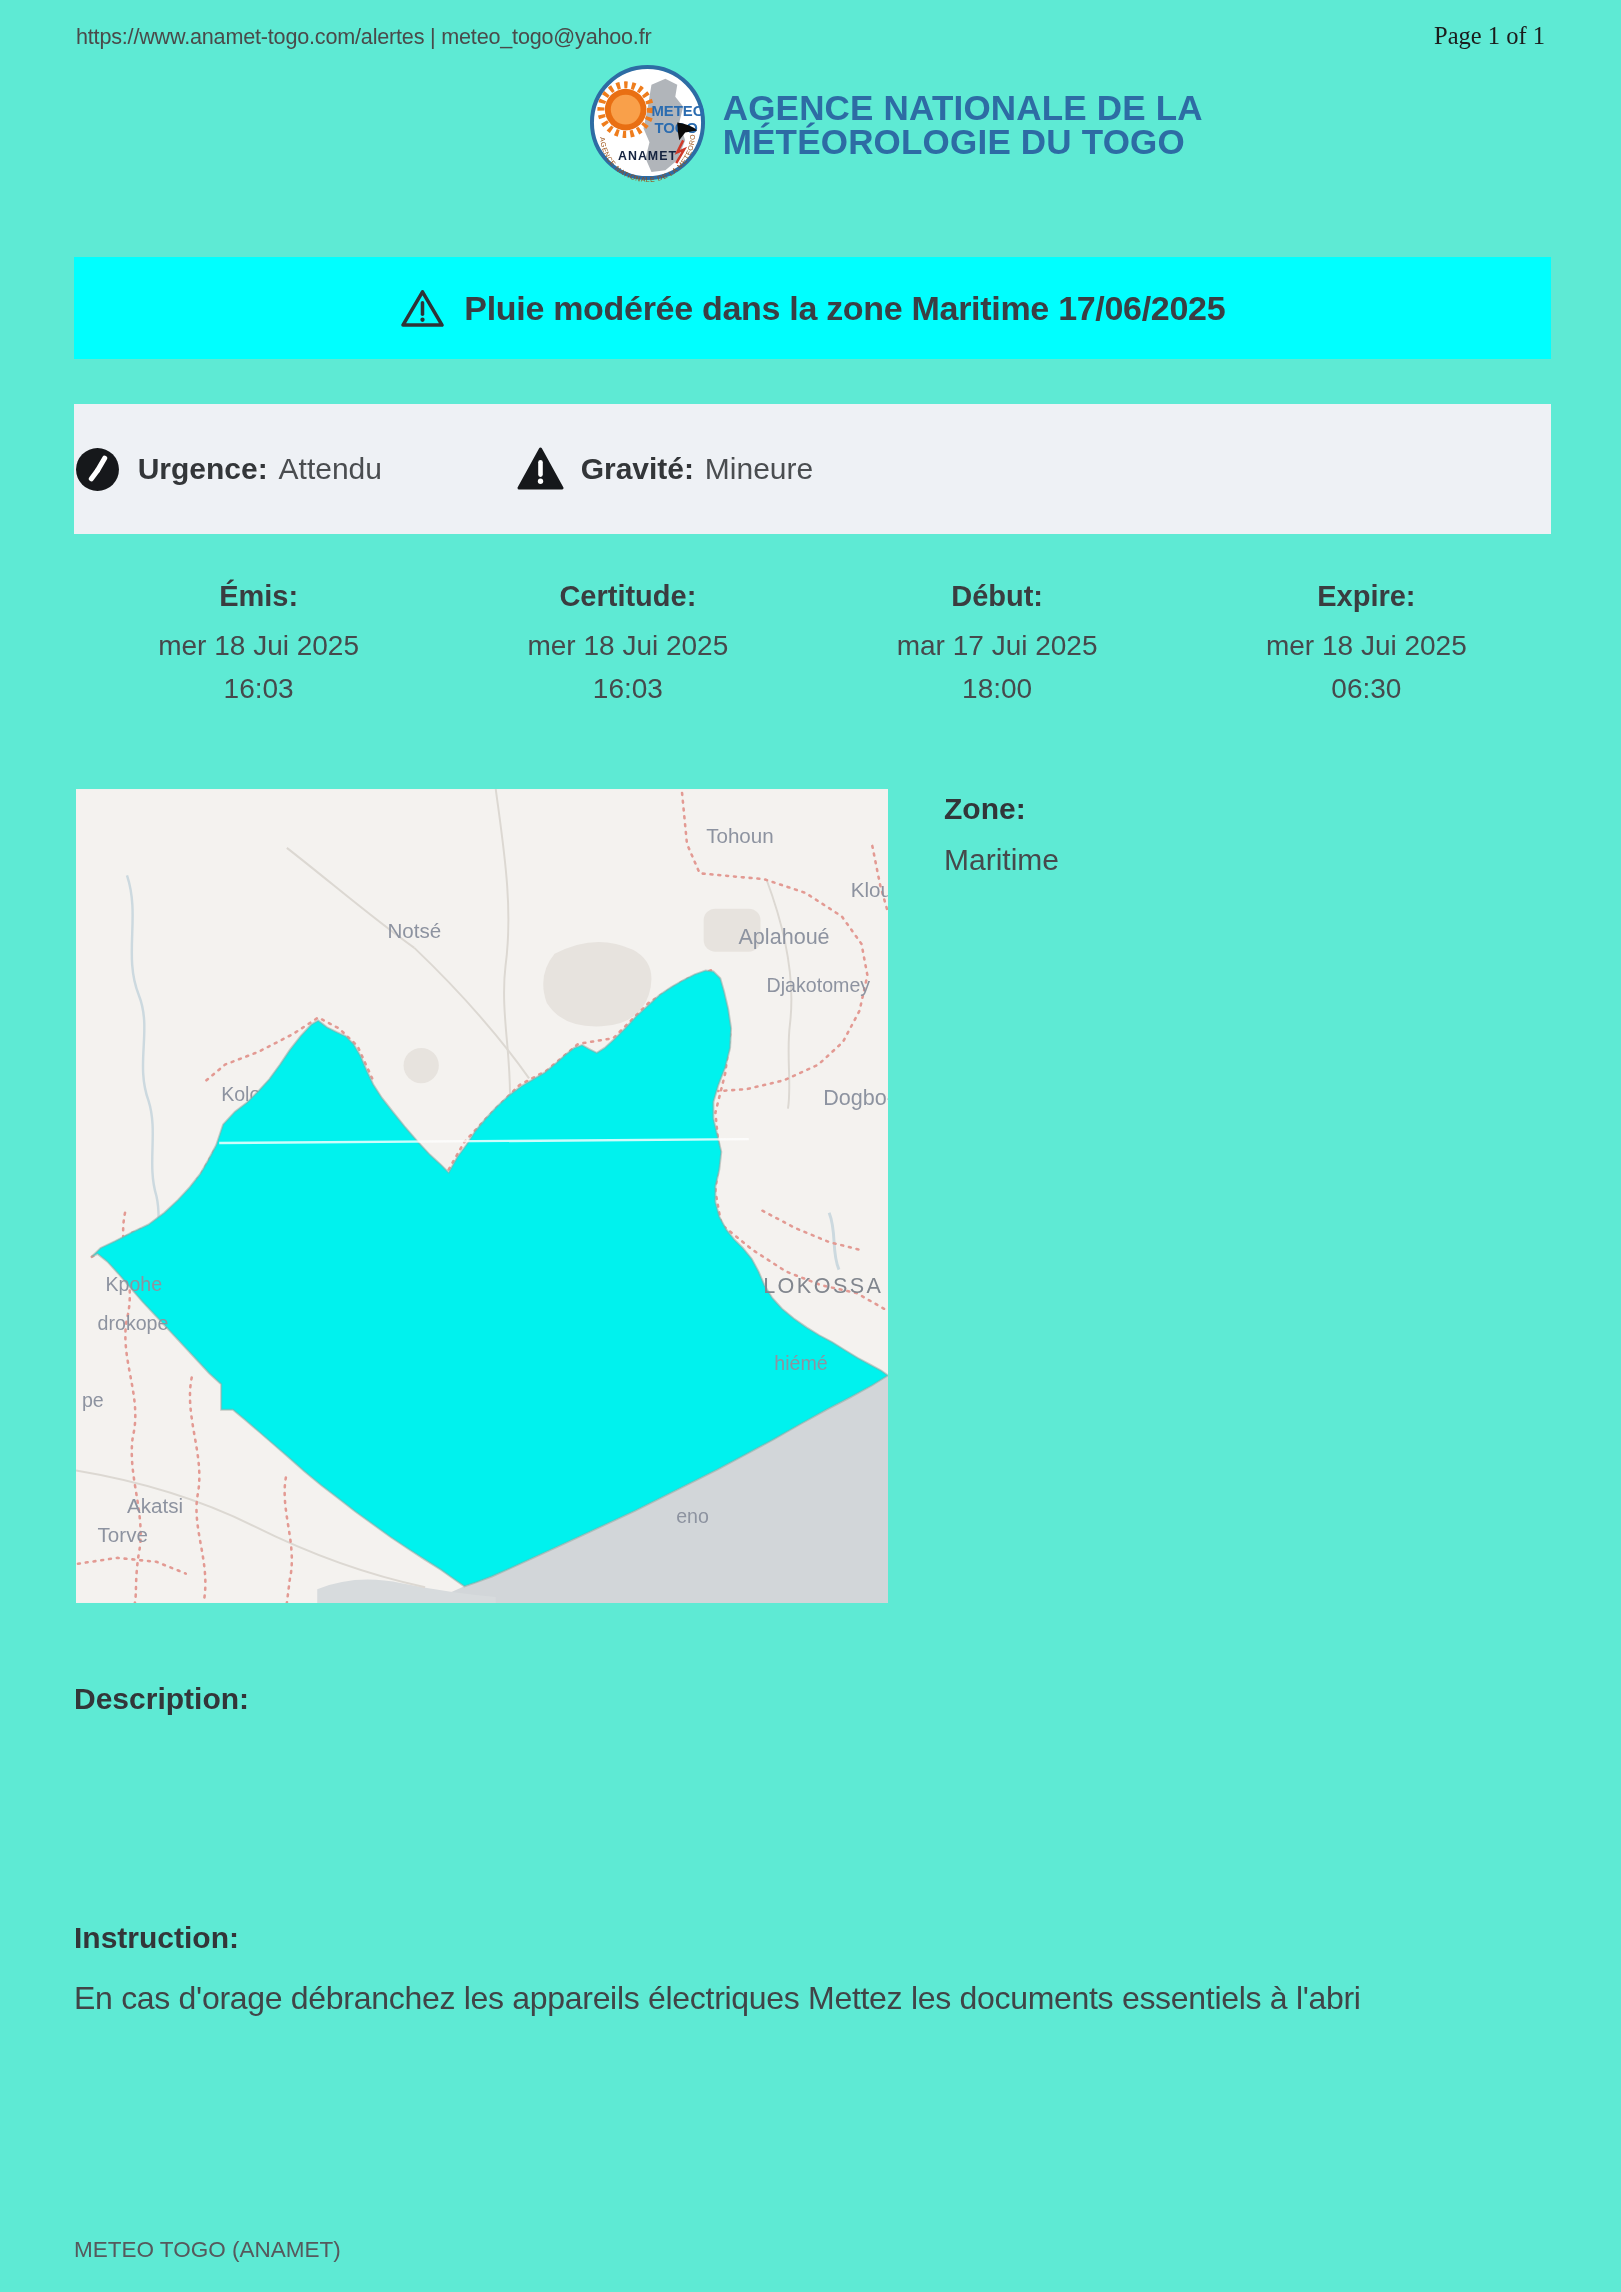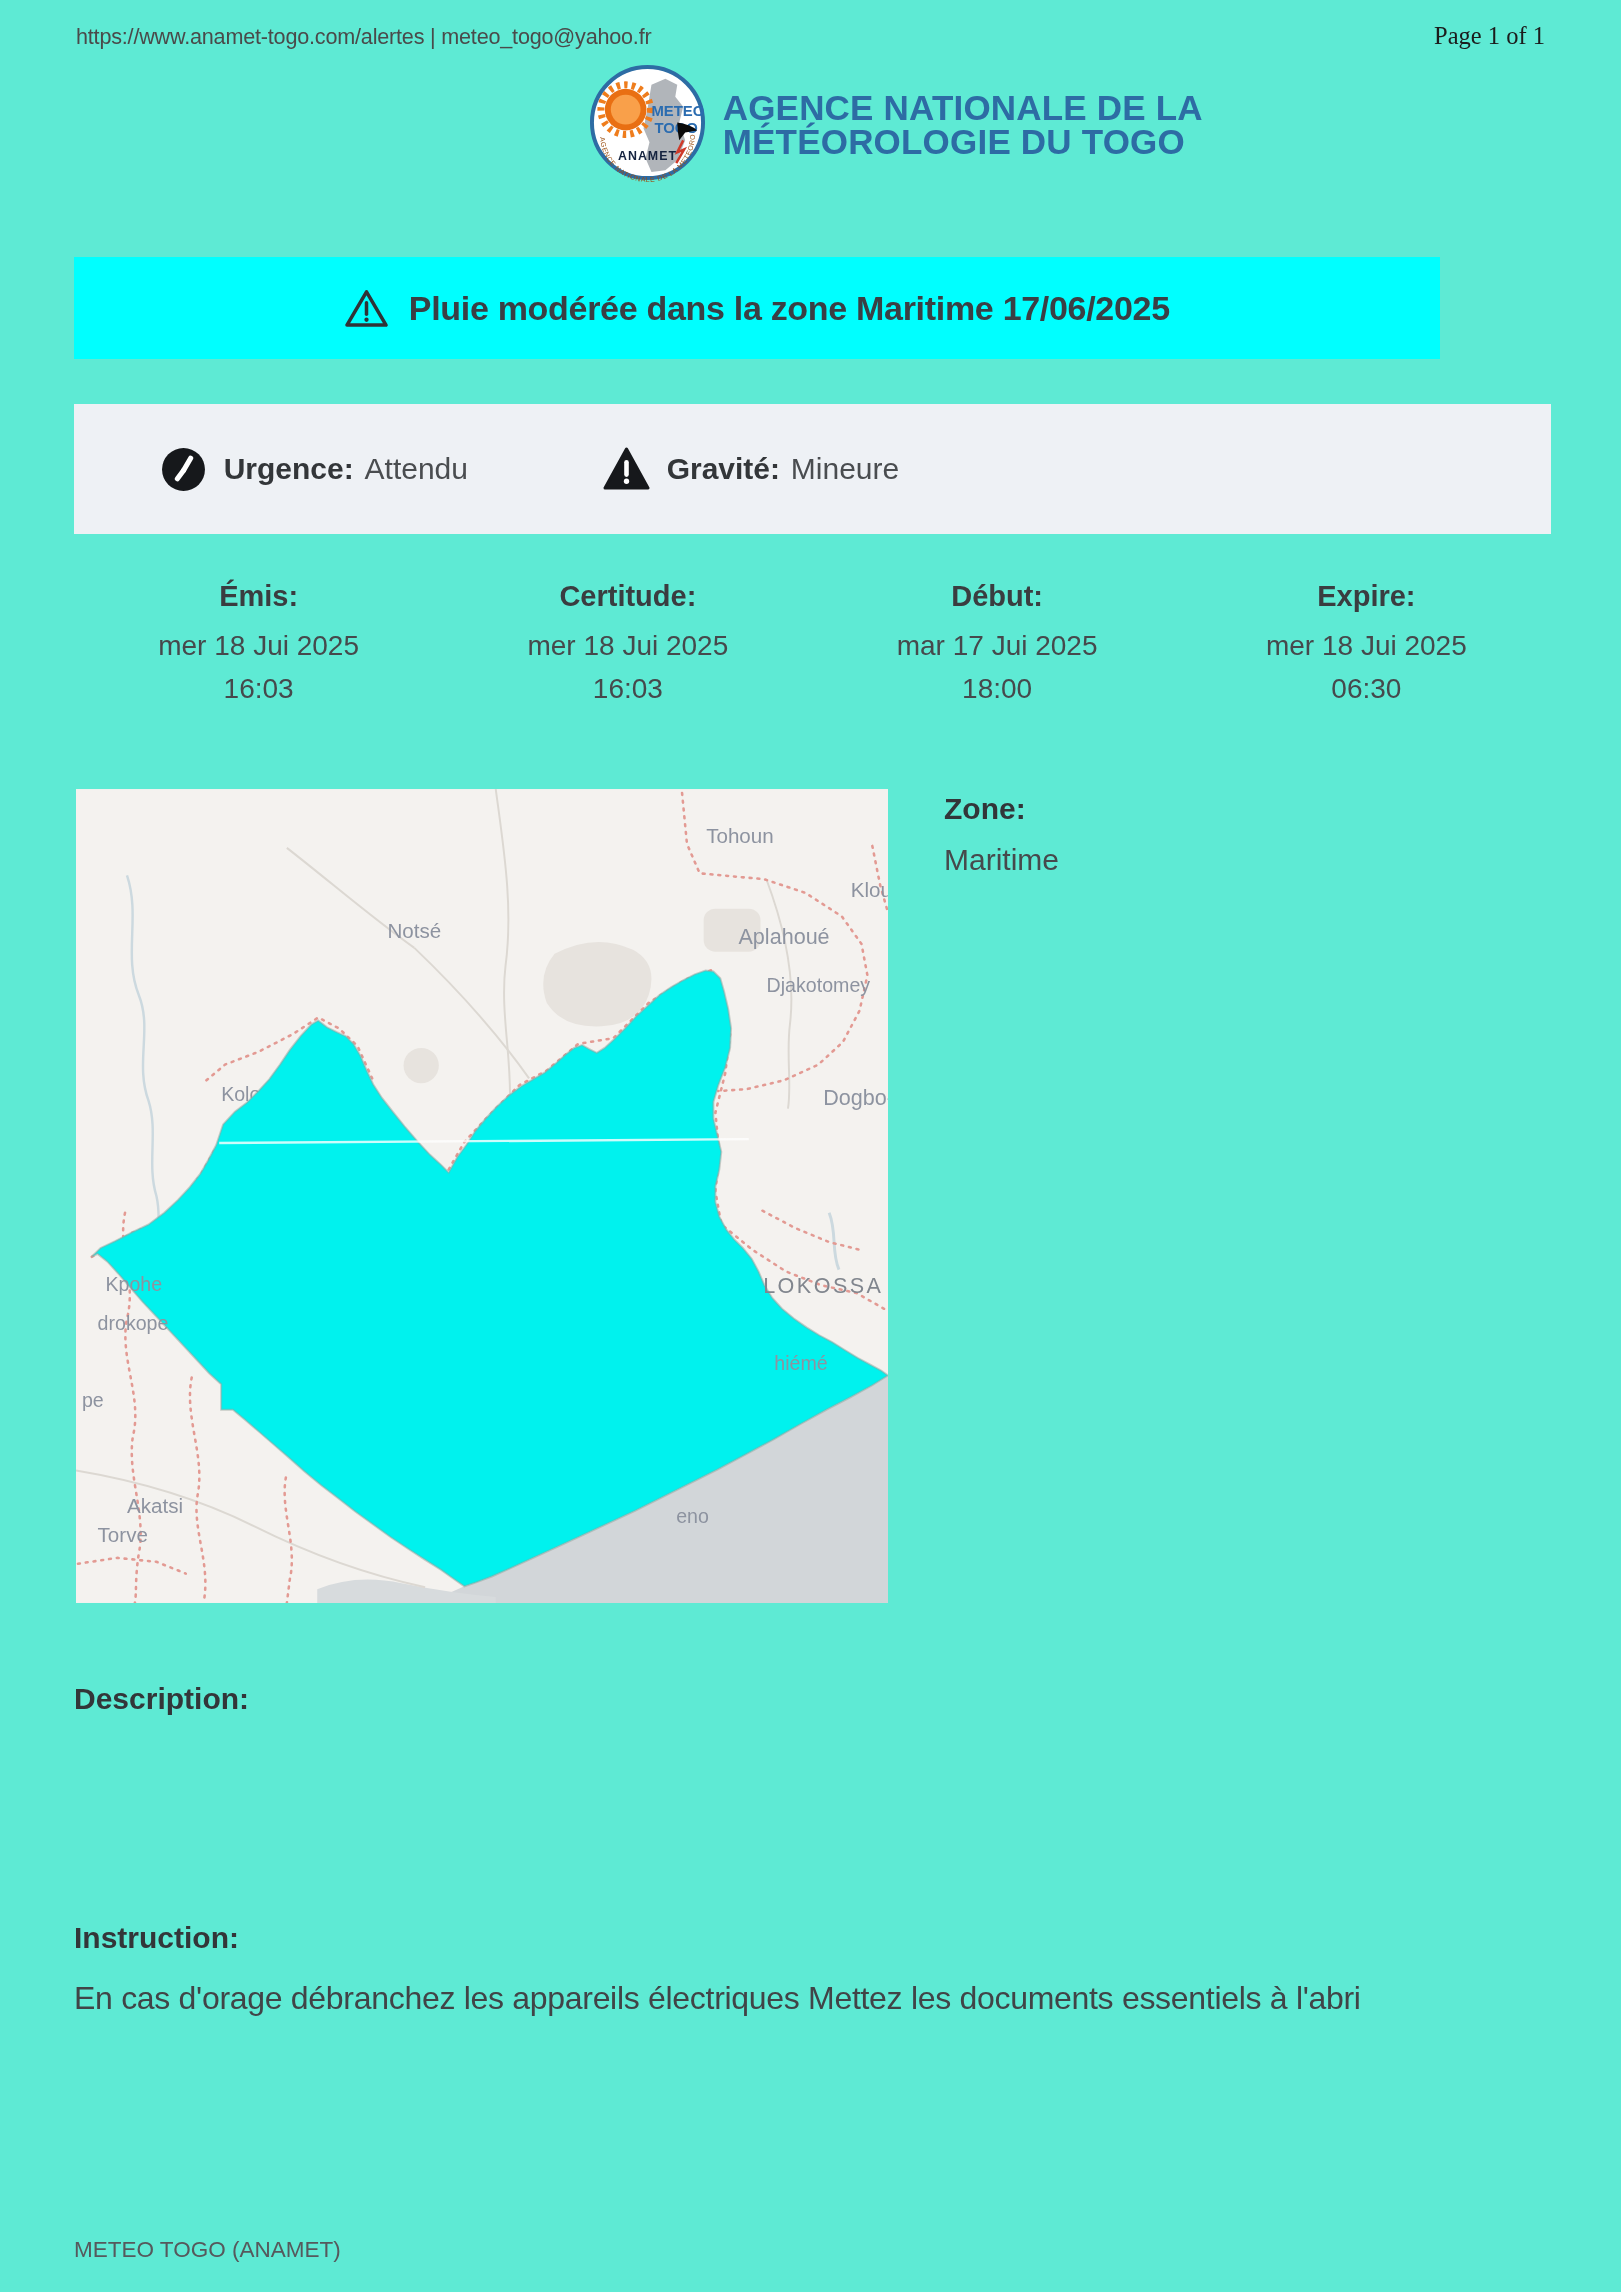--- a/index.html
+++ b/index.html
@@ -13,27 +13,27 @@
     font-size:21.6px; color:#4a4a4a; letter-spacing:-0.2px;
   }
   .hdr-right {
     position:absolute; right:76px; top:21.6px;
     font-family:"Liberation Serif", serif; font-size:24.5px; color:#1c1c1c;
   }
   .brand { position:absolute; left:586px; top:63px; display:flex; align-items:center; gap:13.7px; }
   .brand-logo { width:123px; height:123px; }
   .brand-name { font-size:35px; font-weight:bold; color:#2d6ca4; line-height:34px; letter-spacing:0.2px; }
   .banner {
-    position:absolute; left:74px; top:257px; width:1366px; height:102px;
+    position:absolute; left:74px; top:257px; width:1477px; height:102px;
     background:#00ffff; display:flex; align-items:center; justify-content:center; gap:19.6px;
   }
   .banner-title { font-size:34px; font-weight:bold; color:#3a3f44; letter-spacing:-0.3px; }
   .metabar {
     position:absolute; left:74px; top:404px; width:1477px; height:130px;
-    background:#eef1f5; display:flex; align-items:center; padding-left:86px;
+    background:#eef1f5; display:flex; align-items:center; 
   }
   .meta-item { display:flex; align-items:center; gap:16.7px; margin-right:135px; }
   .meta-item .mlabel { font-size:30px; font-weight:bold; color:#333639; }
   .meta-item .mvalue { font-size:30px; color:#4a4d50; margin-left:-5.9px; }
   .schedule { position:absolute; left:74px; top:580px; width:1477px; display:flex; }
   .sch-col { flex:1; text-align:center; }
   .sch-label { font-size:29px; font-weight:bold; color:#3a3d40; margin-bottom:16.7px; }
   .sch-date  { font-size:28px; color:#46494c; margin-bottom:11.8px; }
   .sch-time  { font-size:28px; color:#46494c; }
   .map-wrap {

